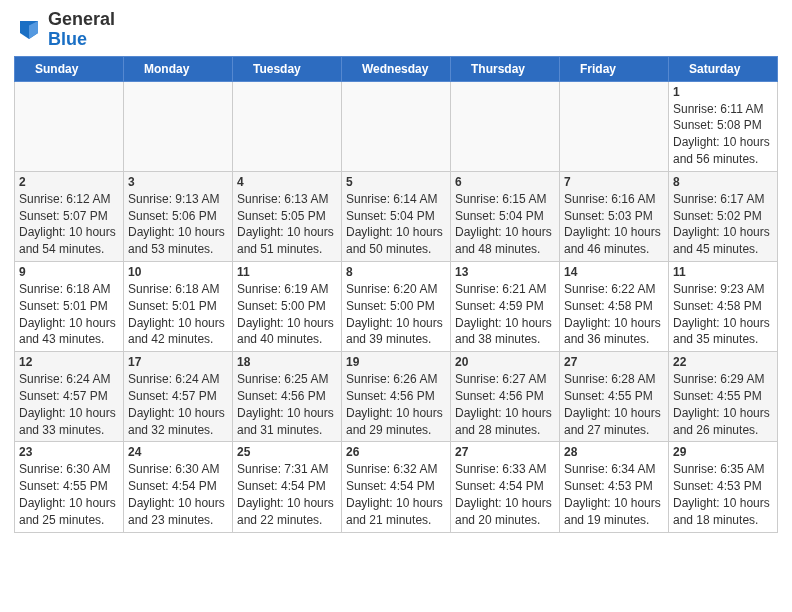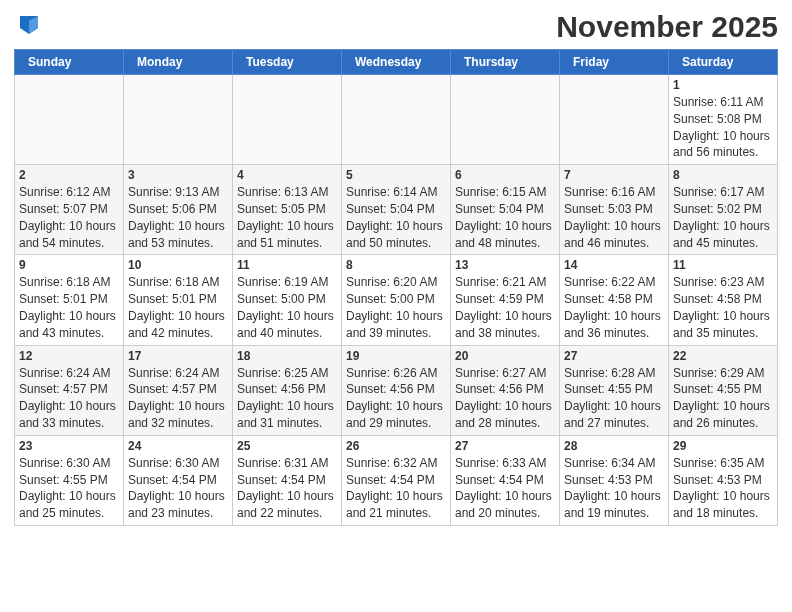--- a/index.html
+++ b/index.html
@@ -56,21 +56,21 @@
     .calendar-table {
       width: 100%;
       border-collapse: collapse;
       table-layout: fixed;
     }
     .calendar-table thead th {
       background: #2d6cc0;
       color: #fff;
       font-size: 12px;
       font-weight: bold;
-      padding: 5px 13px;
+      padding: 5px 20px;
       text-align: left;
       border: 1px solid #5588d0;
     }
     .calendar-table tbody td {
       border: 1px solid #ccc;
       vertical-align: top;
       padding: 3px 4px;
       font-size: 9.5px;
       color: #333;
       height: 72px;
@@ -101,23 +101,25 @@
 </head>
 <body>
 
 <div class="page">
   <div class="header-section">
     <div class="logo-area">
       <svg class="logo-blue-shape" viewBox="0 0 40 40">
         <polygon points="8,8 32,8 32,24 20,32 8,24" fill="#1a6fc4"></polygon>
         <polygon points="20,14 32,8 32,24 20,32" fill="#5599e0"></polygon>
       </svg>
+      <div class="logo-text">
+        General<br><span>Blue</span>
+      </div>
     </div>
     <div class="title-area">
-      <div class="month-title">November 2025</div>
     </div>
   </div>
 
   <table class="calendar-table">
     <thead>
       <tr>
         <th>Sunday</th>
         <th>Monday</th>
         <th>Tuesday</th>
         <th>Wednesday</th>
@@ -217,21 +219,21 @@
 Daylight: 10 hours and 38 minutes.</div>
           </td>
           <td>
             <span class="day-number">14</span>
             <div class="day-info">Sunrise: 6:22 AM
 Sunset: 4:58 PM
 Daylight: 10 hours and 36 minutes.</div>
           </td>
           <td>
             <span class="day-number">11</span>
-            <div class="day-info">Sunrise: 6:23 AM
+            <div class="day-info">Sunrise: 9:23 AM
 Sunset: 4:58 PM
 Daylight: 10 hours and 35 minutes.</div>
           </td>
         </tr>
         <tr>
           <td>
             <span class="day-number">12</span>
             <div class="day-info">Sunrise: 6:24 AM
 Sunset: 4:57 PM
 Daylight: 10 hours and 33 minutes.</div>
@@ -281,21 +283,21 @@
 Daylight: 10 hours and 25 minutes.</div>
           </td>
           <td>
             <span class="day-number">24</span>
             <div class="day-info">Sunrise: 6:30 AM
 Sunset: 4:54 PM
 Daylight: 10 hours and 23 minutes.</div>
           </td>
           <td>
             <span class="day-number">25</span>
-            <div class="day-info">Sunrise: 6:31 AM
+            <div class="day-info">Sunrise: 7:31 AM
 Sunset: 4:54 PM
 Daylight: 10 hours and 22 minutes.</div>
           </td>
           <td>
             <span class="day-number">26</span>
             <div class="day-info">Sunrise: 6:32 AM
 Sunset: 4:54 PM
 Daylight: 10 hours and 21 minutes.</div>
           </td>
           <td>

